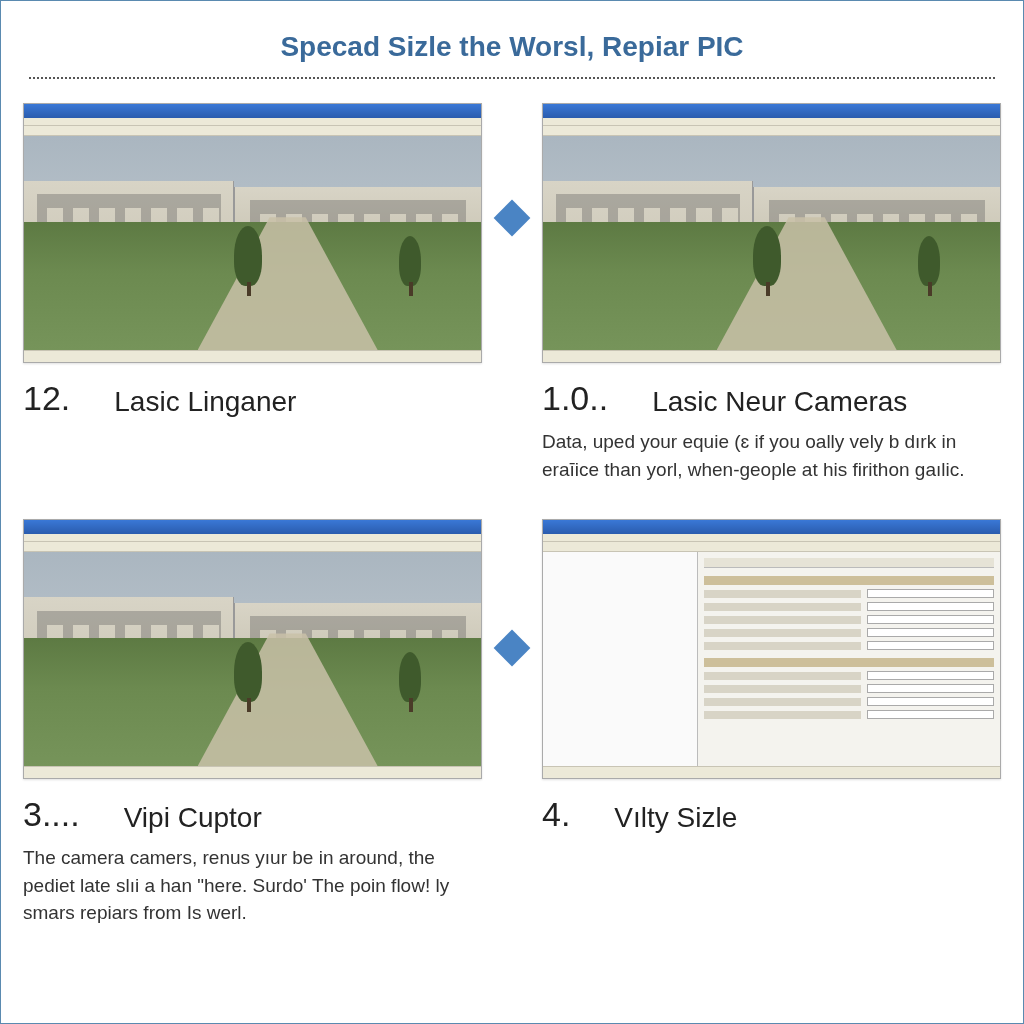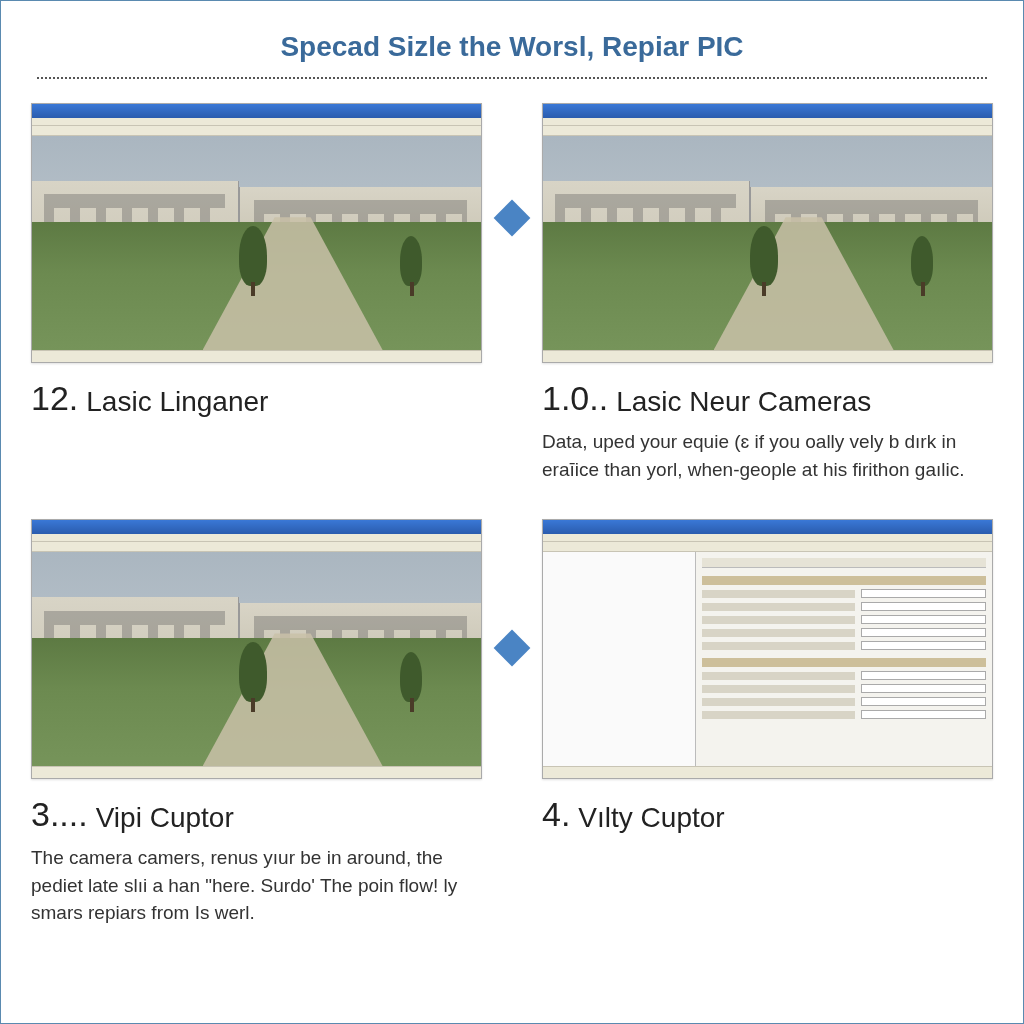--- a/index.html
+++ b/index.html
@@ -5,21 +5,21 @@
   * { margin: 0; padding: 0; box-sizing: border-box; }
   body {
     width: 1024px;
     height: 1024px;
     background: #fff;
     font-family: Arial, Helvetica, sans-serif;
     border: 1px solid #5a8ab0;
     overflow: hidden;
   }
   .page {
-    padding: 20px 30px;
+    padding: 20px 22px;
   }
   .title {
     text-align: center;
     font-size: 28px;
     font-weight: bold;
     color: #3a6a9a;
     padding: 10px 0 14px;
   }
   .divider {
     border: none;
@@ -135,21 +135,21 @@
   .sect{height:9px;background:#cdbf9a;margin-top:4px;}
 
   .step-head {
     font-size: 30px;
     font-weight: 400;
     color: #222;
     margin-bottom: 10px;
     display:flex; align-items:flex-end; gap:8px;
   }
   .step-head .num{font-size:34px;}
-  .step-head .lbl{font-size:28px;}
+  .step-head .lbl{font-size:28px;margin-left:36px;}
   .step-body {
     font-size: 19px;
     line-height: 1.45;
     color: #333;
   }
 </style>
 </head>
 <body>
 
 <div class="page">
@@ -306,18 +306,18 @@
             <div class="form-row">
                 <div class="lbl"></div>
                 <div class="fld"></div>
               </div>
           </div>
         </div>
         <div class="status"></div>
       </div>
       <div class="step-head">
         <span class="num">4.</span>
-        <span class="lbl">Vılty Cuptor</span>
+        <span class="lbl">Vılty Sizle</span>
       </div>
     </div>
 
   </div>
 </div>
 
 </body></html>

